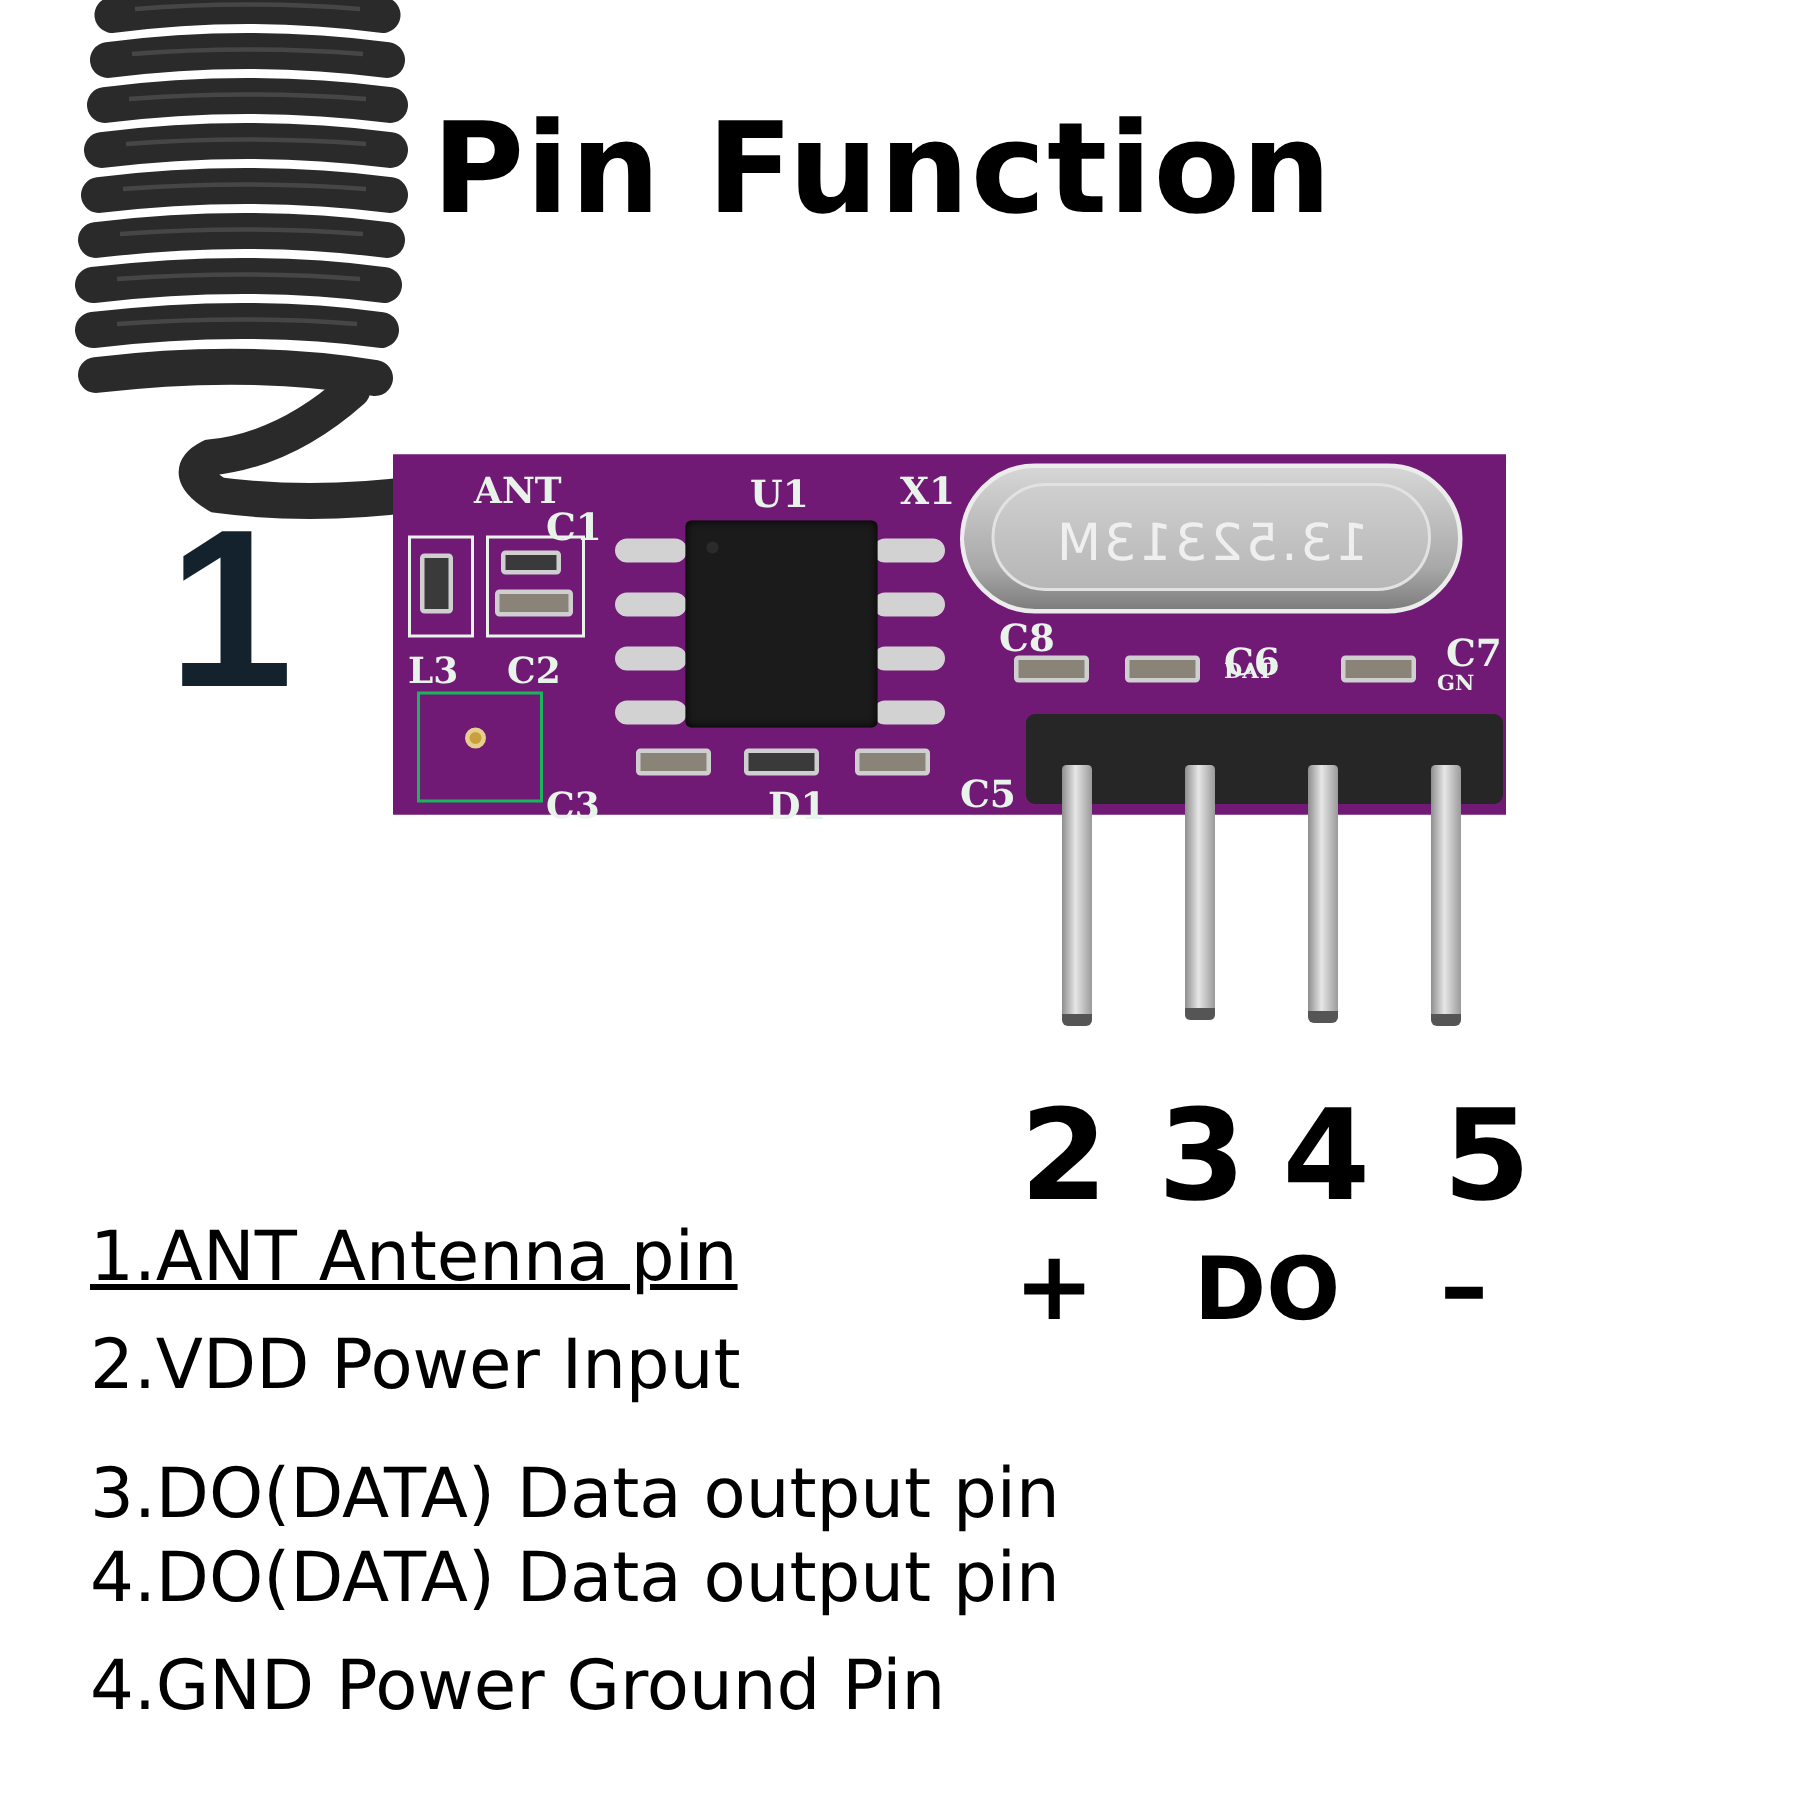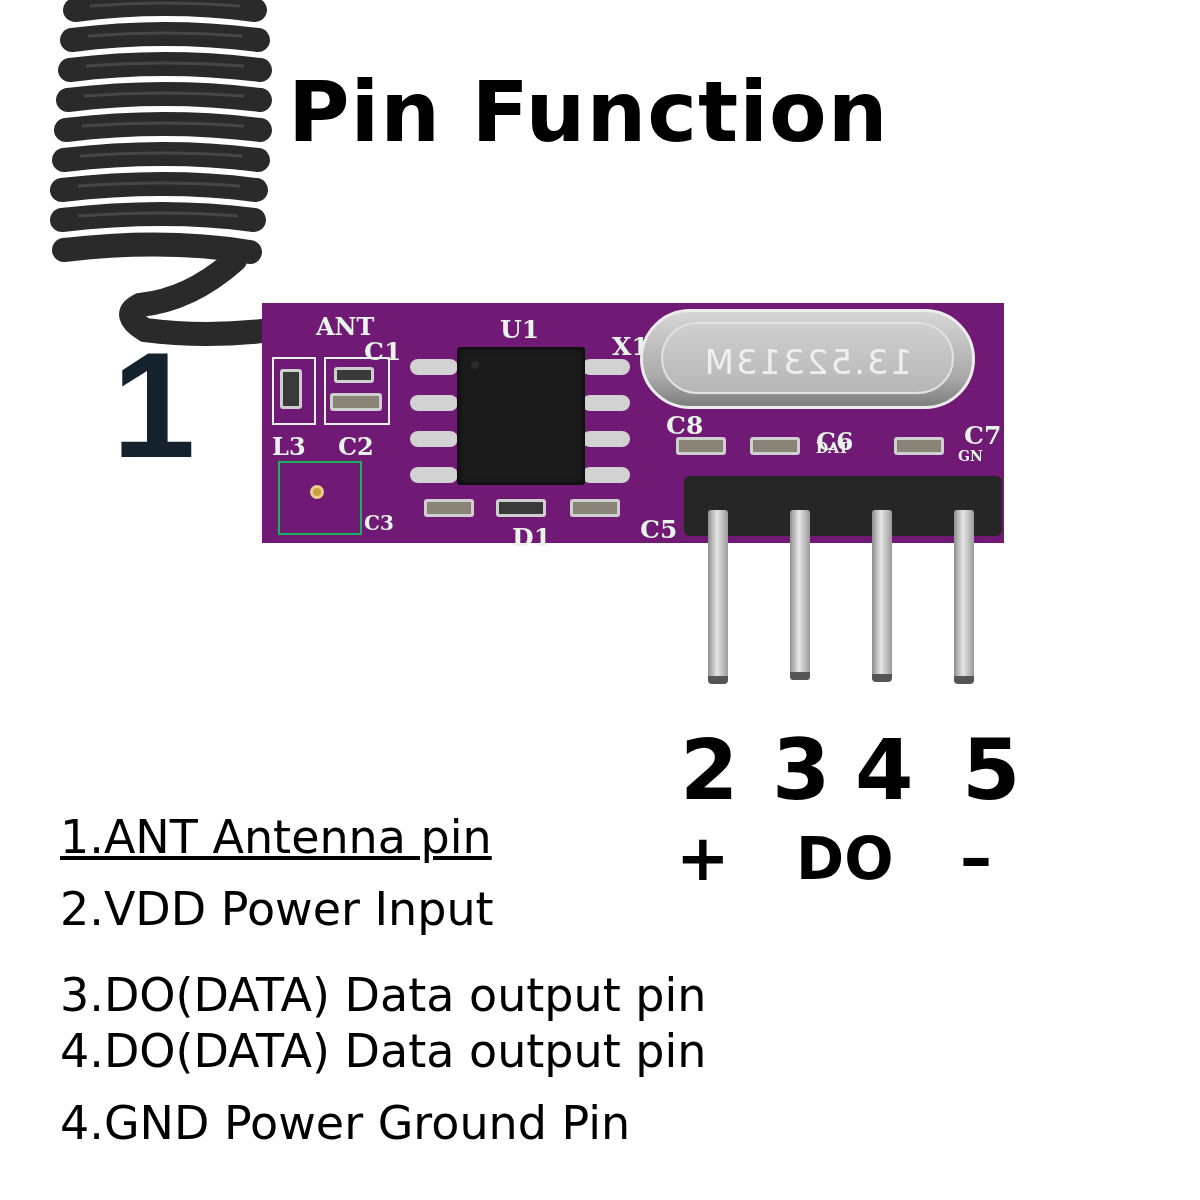--- a/index.html
+++ b/index.html
@@ -68,25 +68,25 @@
     <path d="M28 186 Q115 180 190 186"></path>
     <path d="M28 216 Q115 210 188 216"></path>
   </g>
 </svg>
 
 <div class="abs title">Pin Function</div>
 
 <div class="abs pcb">
   <span class="silk" style="left:52px;top:10px;font-size:24px;">ANT</span>
   <span class="silk" style="left:236px;top:12px;">U1</span>
-  <span class="silk" style="left:348px;top:10px;margin-top:19px;">X1</span>
+  <span class="silk" style="left:336px;top:10px;">X1</span>
   <span class="silk" style="left:100px;top:34px;">C1</span>
   <span class="silk" style="left:8px;top:130px;font-size:24px;">L3</span>
   <span class="silk" style="left:74px;top:130px;font-size:24px;text-align:right;">C2</span>
-  <span class="silk" style="left:100px;top:208px;font-size:20px;">C3</span>
+  <span class="silk" style="left:100px;top:220px;font-size:24px;">C3</span>
   <span class="silk" style="left:248px;top:220px;">D1</span>
   <span class="silk" style="left:376px;top:212px;">C5</span>
   <span class="silk" style="left:402px;top:108px;">C8</span>
   <span class="silk" style="left:552px;top:124px;">C6</span>
   <span class="silk" style="left:552px;top:136px;font-size:14px;">DAT</span>
   <span class="silk" style="left:700px;top:118px;">C7</span>
   <span class="silk" style="left:694px;top:144px;font-size:14px;">GN</span>
 
   <div class="pad-trace" style="left:8px;top:52px;width:40px;height:64px;"></div>
   <div class="smd smd-dark" style="left:16px;top:64px;width:22px;height:40px;"></div>

